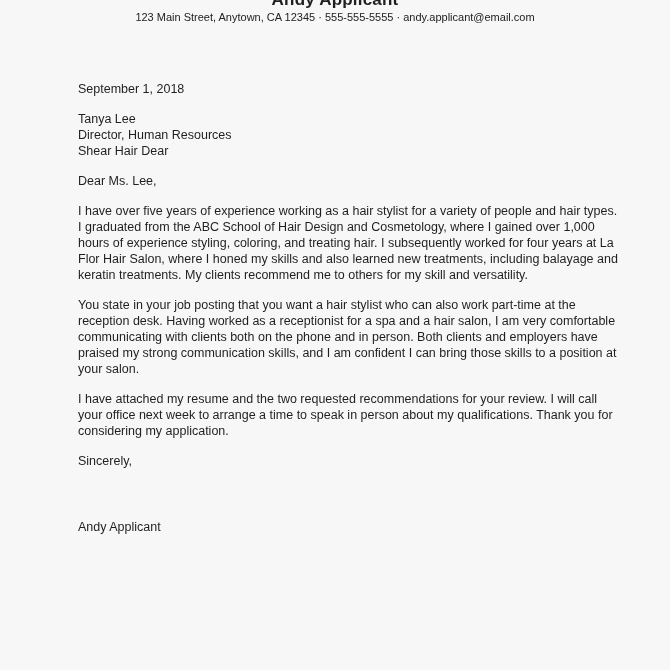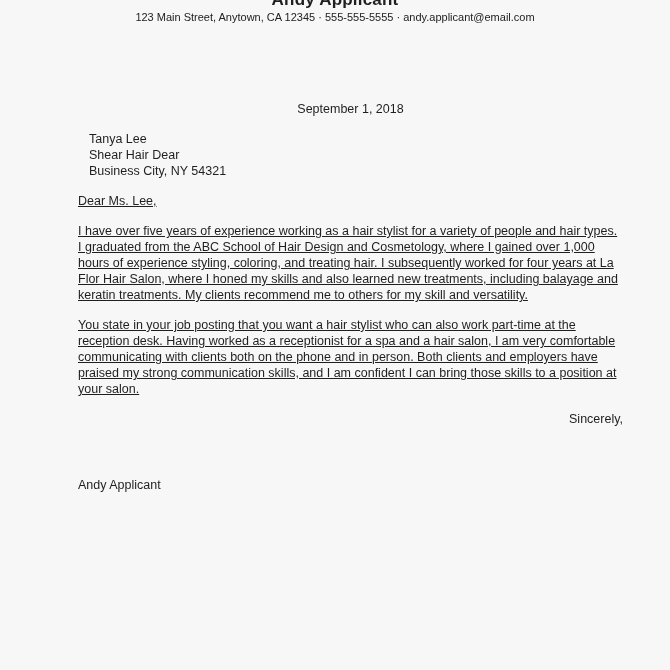--- a/index.html
+++ b/index.html
@@ -36,37 +36,33 @@
     margin-top: 1px;
     color: #222;
   }
   .letter-body {
     margin: 0 40px 0 78px;
     font-size: 12.5px;
     line-height: 16px;
     max-width: 545px;
   }
   .date-line {
-    margin-top: 77px;
-    text-align: center;
+    margin-top: 57px;
   }
   .block {
     margin-top: 14px;
   }
   .block div {
     line-height: 16px;
-    margin-left: 11px;
   }
   p.para {
     margin: 14px 0 0 0;
-    text-decoration: underline;
   }
   .closing {
     margin-top: 14px;
-    text-align: right;
   }
   .signature {
     margin-top: 50px;
   }
 </style>
 </head>
 <body>
 
 <div class="page">
 
@@ -74,30 +70,31 @@
     <div class="name">Andy Applicant</div>
     <div class="contact">123 Main Street, Anytown, CA 12345 · 555-555-5555 · andy.applicant@email.com</div>
   </div>
 
   <div class="letter-body">
 
     <div class="date-line">September 1, 2018</div>
 
     <div class="block">
       <div>Tanya Lee</div>
+      <div>Director, Human Resources</div>
       <div>Shear Hair Dear</div>
-      <div>Business City, NY 54321</div>
     </div>
 
     <p class="para">Dear Ms. Lee,</p>
 
 
     <p class="para">I have over five years of experience working as a hair stylist for a variety of people and hair types. I graduated from the ABC School of Hair Design and Cosmetology, where I gained over 1,000 hours of experience styling, coloring, and treating hair. I subsequently worked for four years at La Flor Hair Salon, where I honed my skills and also learned new treatments, including balayage and keratin treatments. My clients recommend me to others for my skill and versatility.</p>
 
     <p class="para">You state in your job posting that you want a hair stylist who can also work part-time at the reception desk. Having worked as a receptionist for a spa and a hair salon, I am very comfortable communicating with clients both on the phone and in person. Both clients and employers have praised my strong communication skills, and I am confident I can bring those skills to a position at your salon.</p>
 
+    <p class="para">I have attached my resume and the two requested recommendations for your review. I will call your office next week to arrange a time to speak in person about my qualifications. Thank you for considering my application.</p>
 
     <div class="closing">Sincerely,</div>
 
     <div class="signature">Andy Applicant</div>
 
   </div>
 </div>
 
 </body></html>

